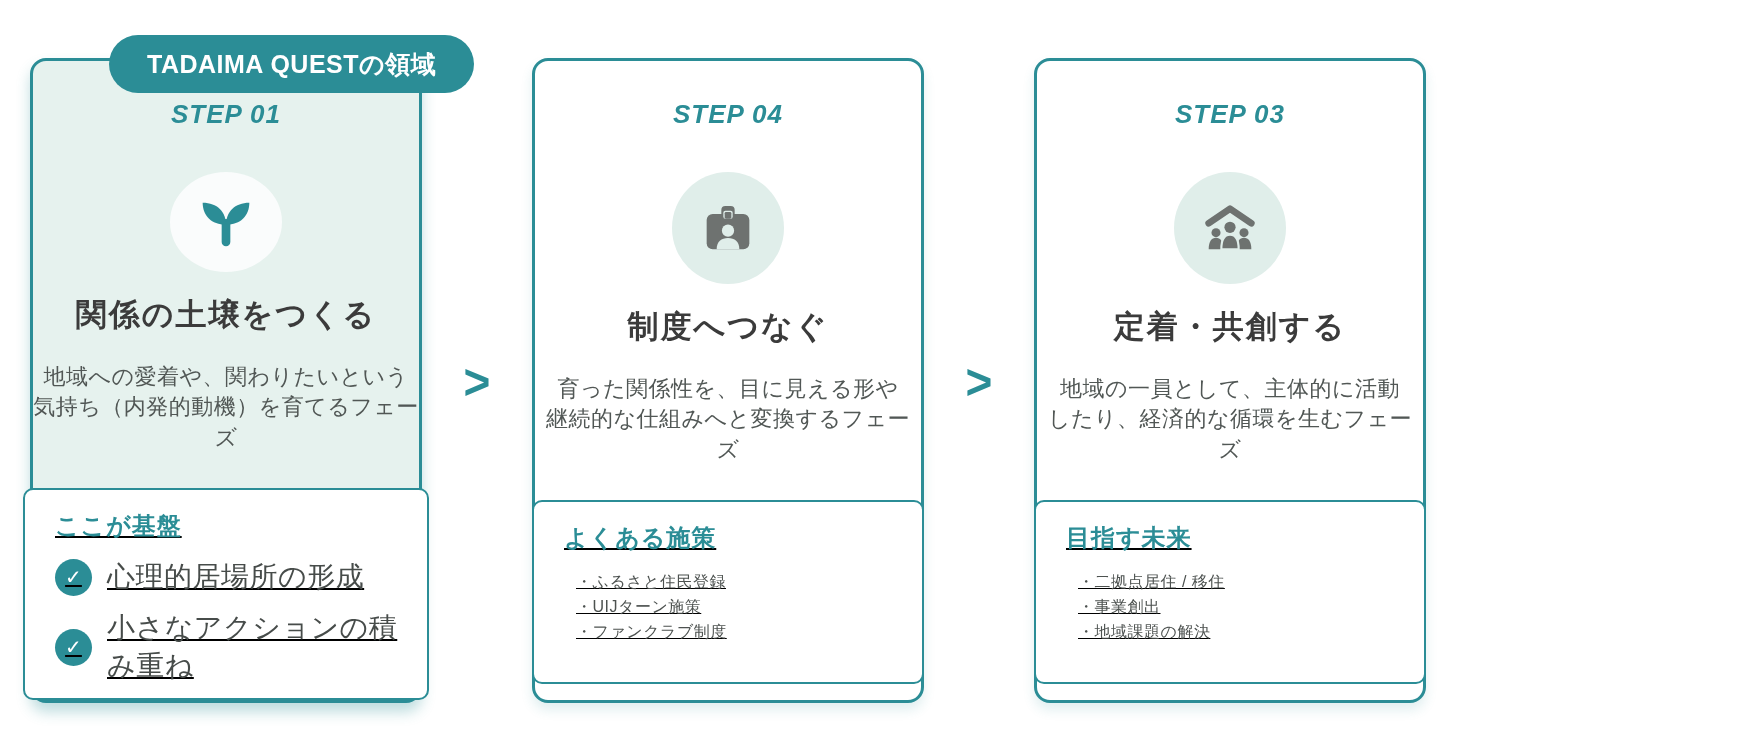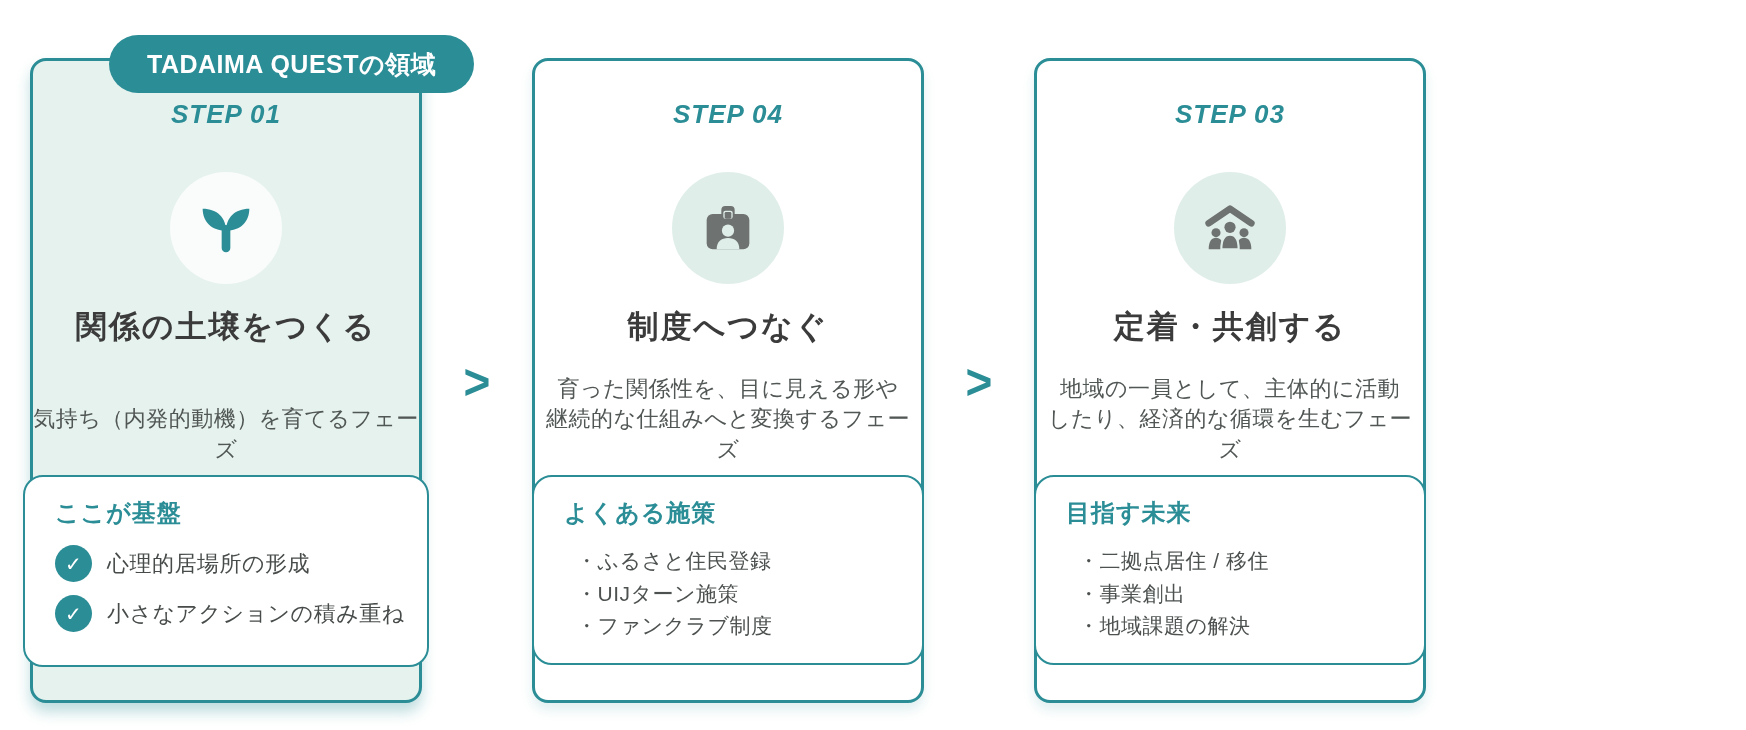--- a/index.html
+++ b/index.html
@@ -26,31 +26,31 @@
   .step-label{margin-top:38px;color:var(--teal);font-size:26px;font-weight:bold;
     letter-spacing:1px;font-style:italic;}
   .icon-circle{margin-top:42px;width:112px;height:112px;border-radius:50%;
     display:flex;align-items:center;justify-content:center;background:var(--mint-circle);}
   .icon-circle.on-mint{background:#fafcfc;}
   .icon-circle svg{width:64px;height:64px;display:block;}
   .card-title{margin-top:22px;color:var(--title-text);font-size:31px;
     font-weight:bold;letter-spacing:2px;}
   .card-desc{margin-top:26px;color:var(--body-text);font-size:22px;
     line-height:1.38;text-align:center;letter-spacing:0.5px;}
-  .inner-box{margin-top:10px;width:406px;min-height:184px;background:#ffffff;
-    border:2px solid var(--teal);border-radius:20px;padding:20px 20px 20px 30px;}
+  .inner-box{margin-top:35px;width:406px;min-height:184px;background:#ffffff;
+    border:2px solid var(--teal);border-radius:10px;padding:20px 20px 20px 30px;text-decoration:underline;}
   .card:not(.highlight) .inner-box{width:392px;}
   .box-heading{color:var(--teal);font-size:24px;font-weight:bold;
     letter-spacing:1px;margin-bottom:16px;}
   .check-row{display:flex;align-items:center;gap:15px;margin-bottom:13px;}
   .check-circle{width:37px;height:37px;min-width:37px;border-radius:50%;
     background:var(--teal);color:#ffffff;display:flex;align-items:center;
     justify-content:center;font-size:20px;font-weight:bold;}
-  .check-text{color:#474c4a;font-size:22px;letter-spacing:0.5px;}
-  .bullet-item{color:#4d5250;font-size:21px;line-height:1.55;
+  .check-text{color:#474c4a;font-size:28px;letter-spacing:0.5px;}
+  .bullet-item{color:#4d5250;font-size:16px;line-height:1.55;
     letter-spacing:0.5px;padding-left:12px;}
   .arrow-gap{width:110px;height:645px;display:flex;align-items:center;
     justify-content:center;}
   .arrow{color:var(--teal);font-size:46px;font-weight:600;
     transform:scaleY(1.1);line-height:1;}
 </style>
 </head>
 <body>
 
 <div class="canvas">
@@ -64,21 +64,21 @@
       <span>
         <svg viewBox="0 0 48 48" width="64" height="64">
           <path d="M24 25 v14" stroke="#2b8d96" stroke-width="6.5" stroke-linecap="round" fill="none"></path>
           <path d="M24 26 C24 16.5 17.5 9.5 6.5 9.5 C6.5 19 13 26 24 26 Z" fill="#2b8d96"></path>
           <path d="M24 26 C24 16.5 30.5 9.5 41.5 9.5 C41.5 19 35 26 24 26 Z" fill="#2b8d96"></path>
         </svg>
       </span>
     </div>
     <div class="card-title">関係の土壌をつくる</div>
     <div class="card-desc">
-      <br>
+      <span>地域への愛着や、関わりたいという</span><br>
       <span>気持ち（内発的動機）を育てるフェーズ</span>
     </div>
     <div class="inner-box">
       <div class="box-heading">ここが基盤</div>
       <div class="check-row">
         <span class="check-circle">✓</span>
         <span class="check-text">心理的居場所の形成</span>
       </div>
       <div class="check-row">
         <span class="check-circle">✓</span>

